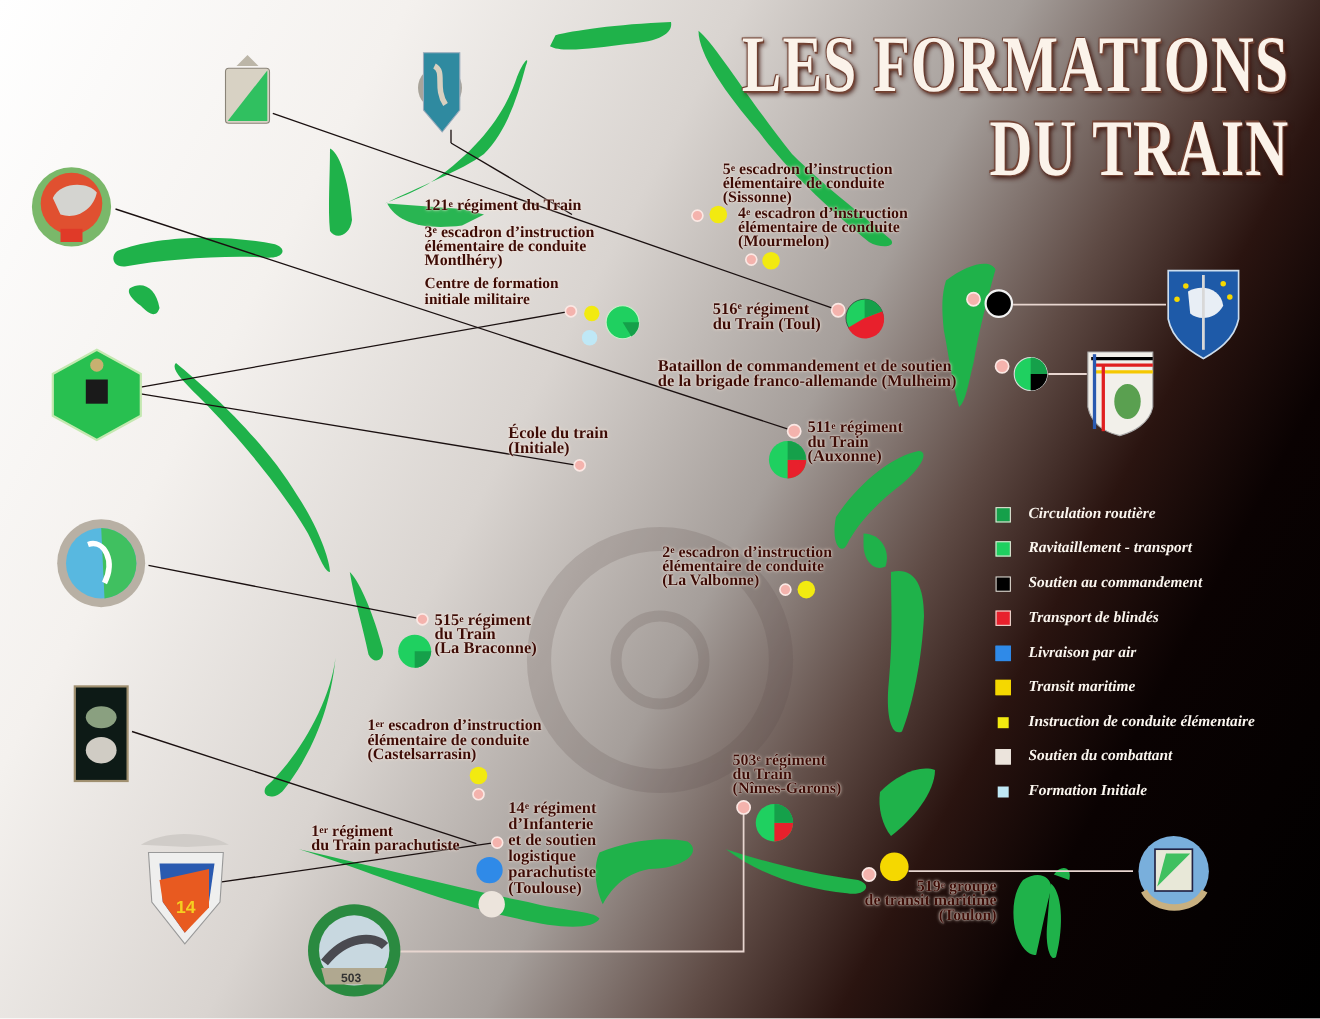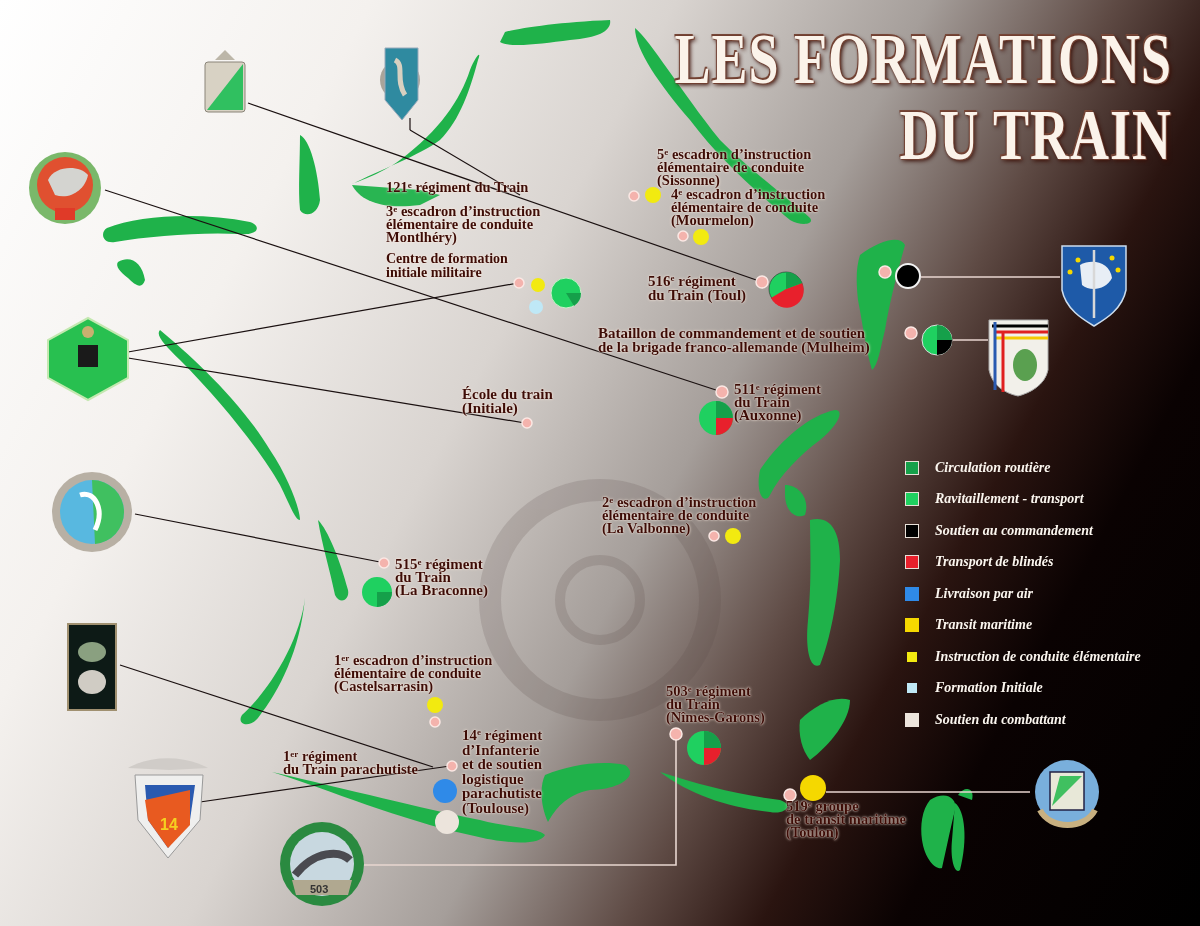--- a/index.html
+++ b/index.html
@@ -241,21 +241,21 @@
   <div class="lbl" style="left:395px;top:558px;font-size:15px;line-height:13px;"><span>515</span><sup>e</sup><span> régiment</span><br><span>du Train</span><br><span>(La Braconne)</span></div>
 
   <div class="lbl" style="left:334px;top:654px;"><span>1</span><sup>er</sup><span> escadron d’instruction</span><br><span>élémentaire de conduite</span><br><span>(Castelsarrasin)</span></div>
 
   <div class="lbl" style="left:666px;top:685px;"><span>503</span><sup>e</sup><span> régiment</span><br><span>du Train</span><br><span>(Nîmes-Garons)</span></div>
 
   <div class="lbl" style="left:462px;top:728px;font-size:15px;line-height:14.5px;"><span>14</span><sup>e</sup><span> régiment</span><br><span>d’Infanterie</span><br><span>et de soutien</span><br><span>logistique</span><br><span>parachutiste</span><br><span>(Toulouse)</span></div>
 
   <div class="lbl right" style="left:283px;top:750px;"><span>1</span><sup>er</sup><span> régiment</span><br><span>du Train parachutiste</span></div>
 
-  <div class="lbl" style="left:786px;top:800px;"><span>519</span><sup>e</sup><span> groupe</span><br><span>de transit maritime</span><br><span>(Toulon)</span></div>
+  <div class="lbl" style="left:786px;top:800px;text-align:right;"><span>519</span><sup>e</sup><span> groupe</span><br><span>de transit maritime</span><br><span>(Toulon)</span></div>
 
   <div class="legend">
     <div class="leg-item">
       <span class="leg-swatch" style="background:#15a04a"></span>
       <span class="leg-text">Circulation routière</span>
     </div>
     <div class="leg-item">
       <span class="leg-swatch" style="background:#1fd060"></span>
       <span class="leg-text">Ravitaillement - transport</span>
     </div>
@@ -273,22 +273,22 @@
     </div>
     <div class="leg-item">
       <span class="leg-swatch" style="background:#f5d800;border-color:#f5d800"></span>
       <span class="leg-text">Transit maritime</span>
     </div>
     <div class="leg-item">
       <span class="leg-swatch small" style="background:#f2ea10"></span>
       <span class="leg-text">Instruction de conduite élémentaire</span>
     </div>
     <div class="leg-item">
+      <span class="leg-swatch" style="background:#ece4dc;border-color:#ece4dc"></span>
+      <span class="leg-text">Soutien du combattant</span>
+    </div>
+    <div class="leg-item">
       <span class="leg-swatch small" style="background:#bfe8f6"></span>
       <span class="leg-text">Formation Initiale</span>
     </div>
-    <div class="leg-item">
-      <span class="leg-swatch" style="background:#ece4dc;border-color:#ece4dc"></span>
-      <span class="leg-text">Soutien du combattant</span>
-    </div>
   </div>
 
 </div>
 
 </body></html>

